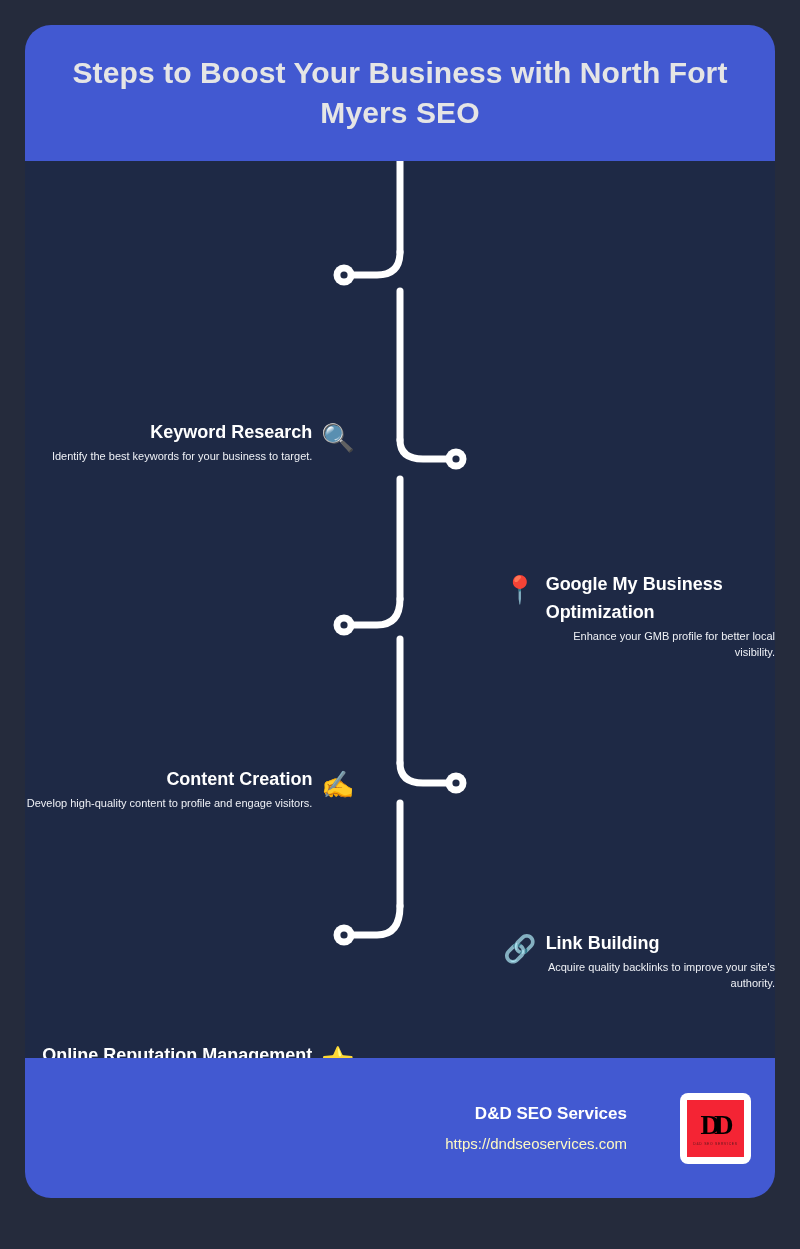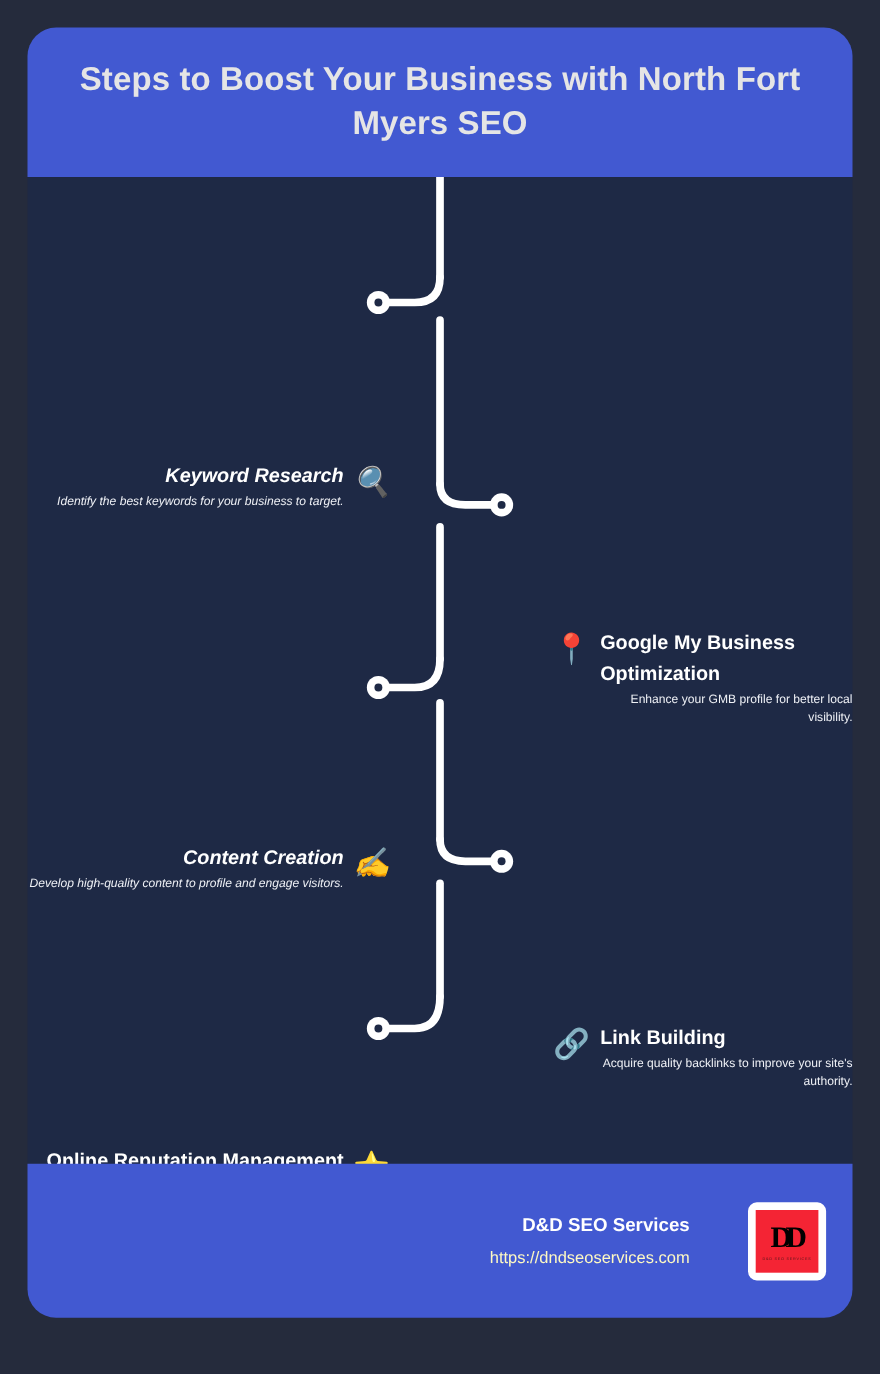--- a/index.html
+++ b/index.html
@@ -105,23 +105,23 @@
   .step-left .step-icon {
     margin-left: 9px;
     margin-top: 6px;
   }
   .step-right .step-icon {
     margin-right: 9px;
     margin-top: 6px;
   }
 
   
-  .step-1 { left: 0px;   top: 258px; width: 330px; font-style: italic; }
+  .step-1 { left: 0px;   top: 258px; width: 330px; }
   .step-2 { left: 478px; top: 410px; width: 272px; }
-  .step-3 { left: 0px;   top: 605px; width: 330px; font-style: italic; }
+  .step-3 { left: 0px;   top: 605px; width: 330px; }
   .step-4 { left: 478px; top: 769px; width: 272px; }
   .step-5 { left: 0px;   top: 881px; width: 330px; }
 
   
   .footer {
     position: absolute;
     left: 25px;
     top: 1058px;
     width: 750px;
     height: 140px;

